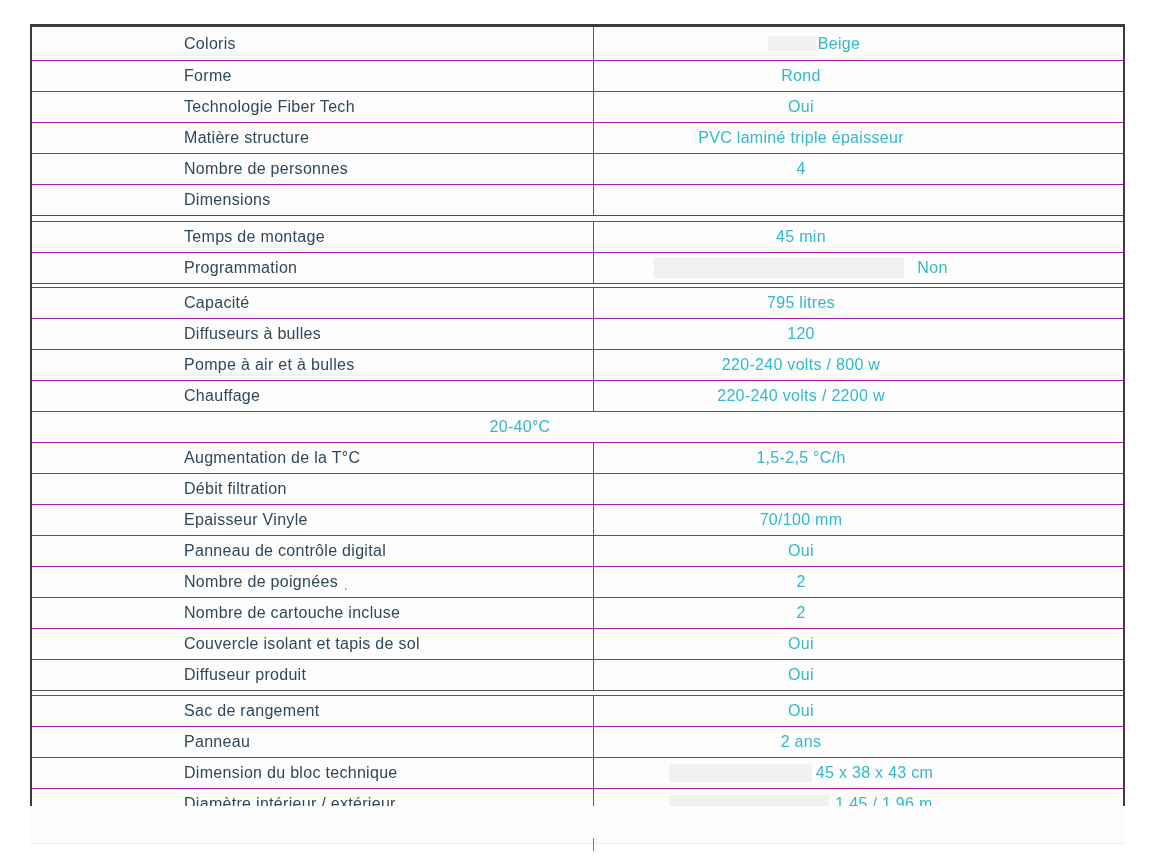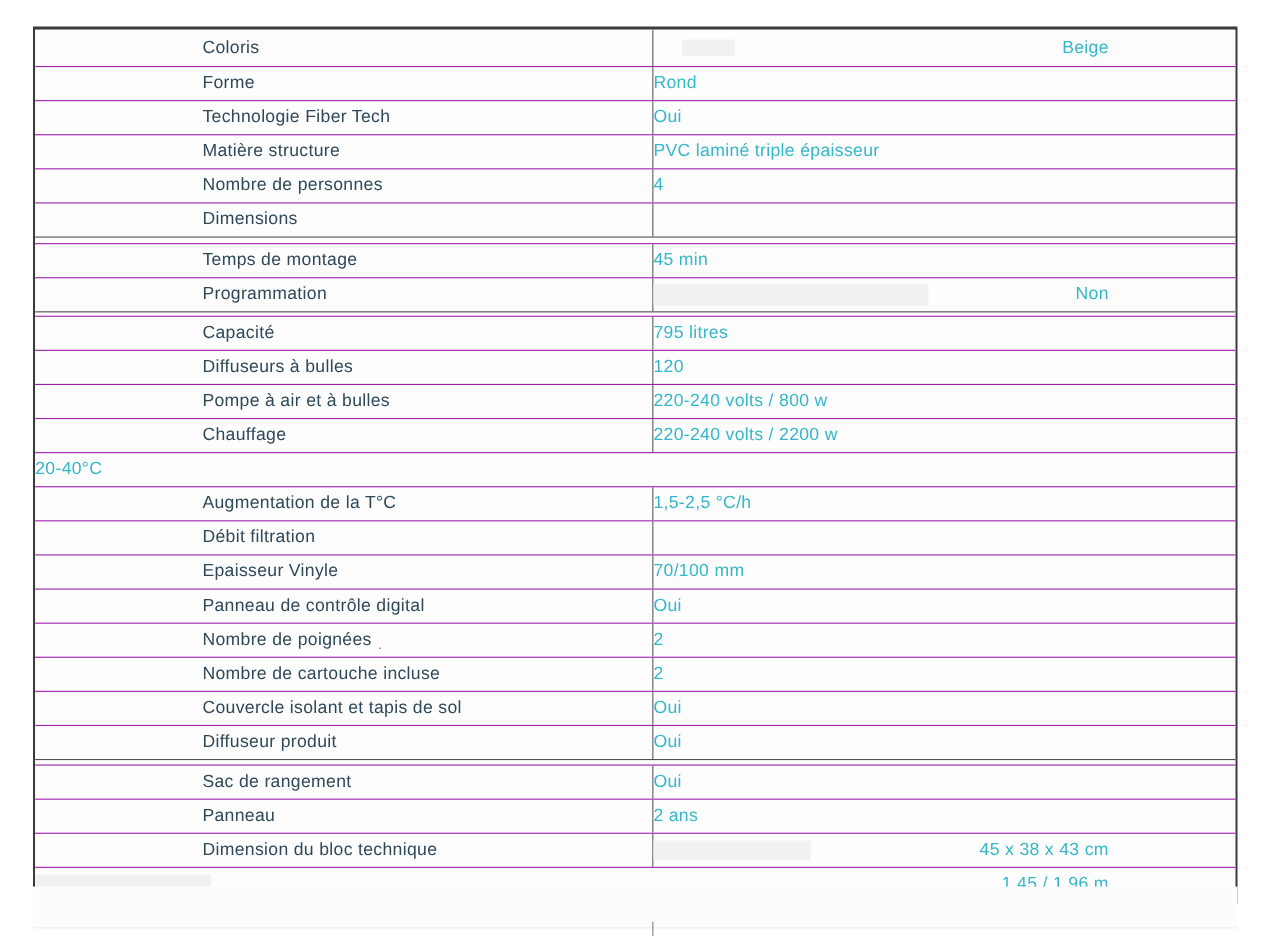--- a/index.html
+++ b/index.html
@@ -27,21 +27,21 @@
     width:562px;flex:0 0 562px;
     border-right:1px solid #5a5a5a;
     display:flex;align-items:center;
     padding-left:152px;
     color:#2f4858;
     font-size:16px;letter-spacing:0.3px;
     white-space:nowrap;
   }
   .cell.value{
     flex:1 1 auto;
-    display:flex;align-items:center;justify-content:space-between;
+    display:flex;align-items:center;justify-content:center;
     padding-right:115px;
     color:#34b7c9;
     font-size:16px;letter-spacing:0.3px;
     white-space:nowrap;
   }
   .ghost{
     display:inline-block;background:#f1f1f1;border-radius:1px;
   }
   .suffix-dot{
     font-size:12px;color:#5f6f7d;margin-left:6px;position:relative;top:4px;
@@ -196,20 +196,21 @@
       </div>
     </div>
     <div class="row">
       <div class="cell label">Dimension du bloc technique</div>
       <div class="cell value">
         <span class="ghost" style="width: 143px; height: 18px; margin-right: 4px;"></span>
         <span>45 x 38 x 43 cm</span>
       </div>
     </div>
     <div class="row">
+      <div class="cell label">Diamètre intérieur / extérieur</div>
       <div class="cell value">
         <span class="ghost" style="width: 160px; height: 18px; margin-right: 6px;"></span>
         <span>1,45 / 1,96 m</span>
       </div>
     </div>
   </div>
 
 <div class="below-strip"></div>
 <div class="divider-tick"></div>
 

